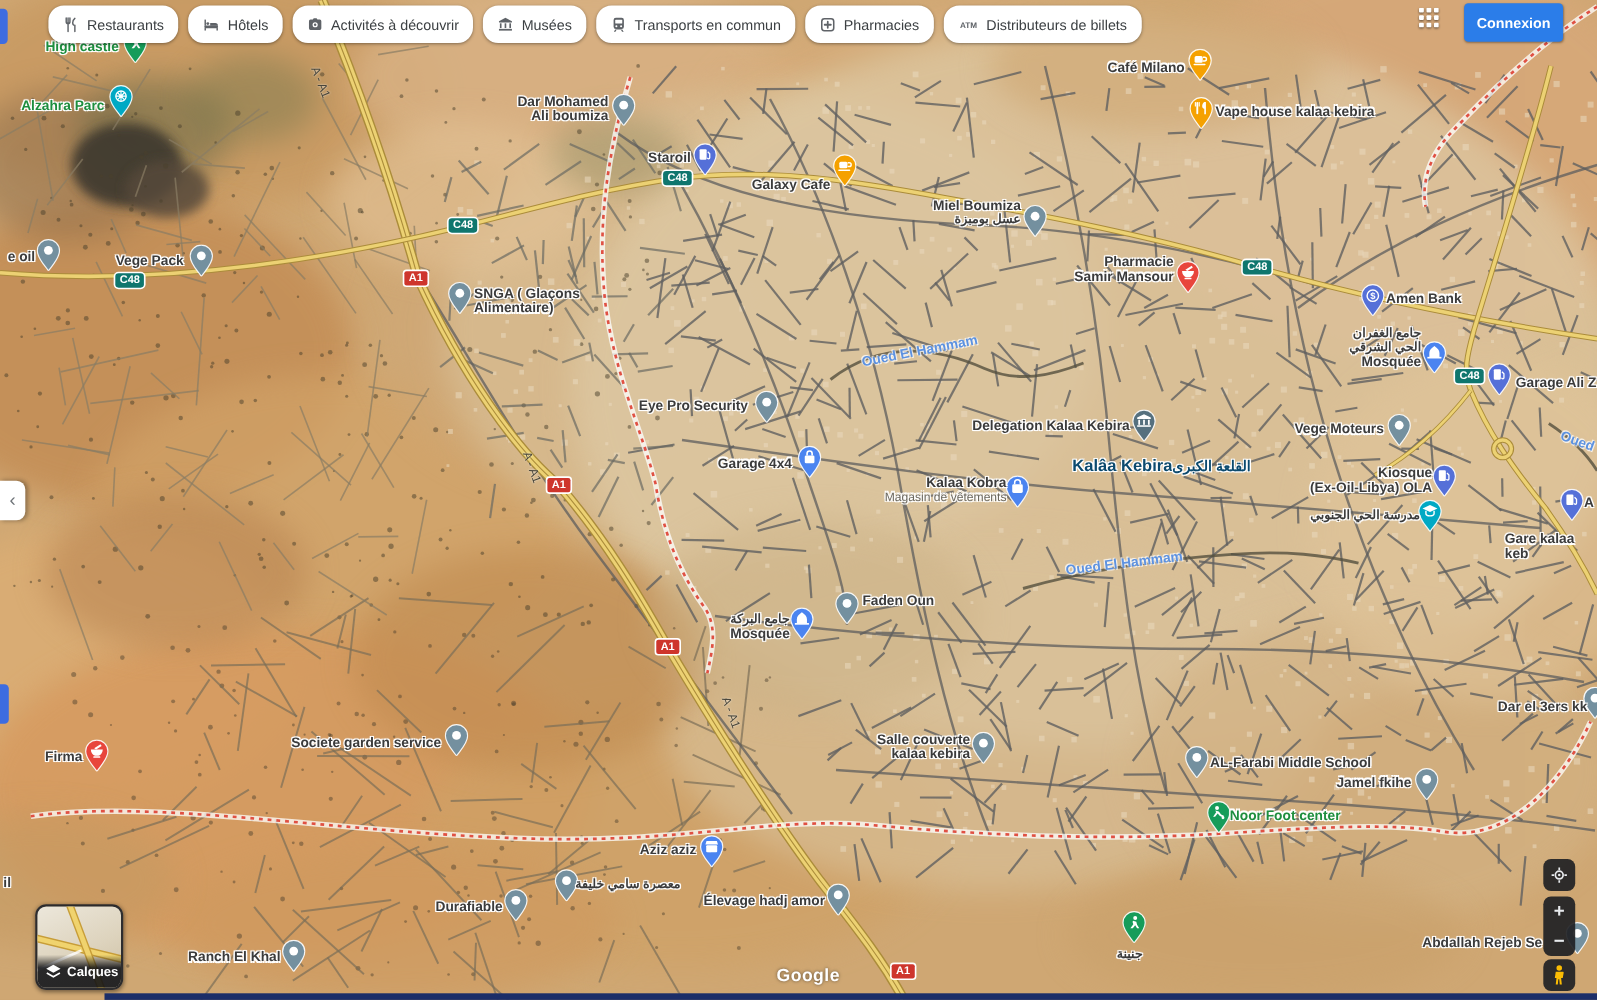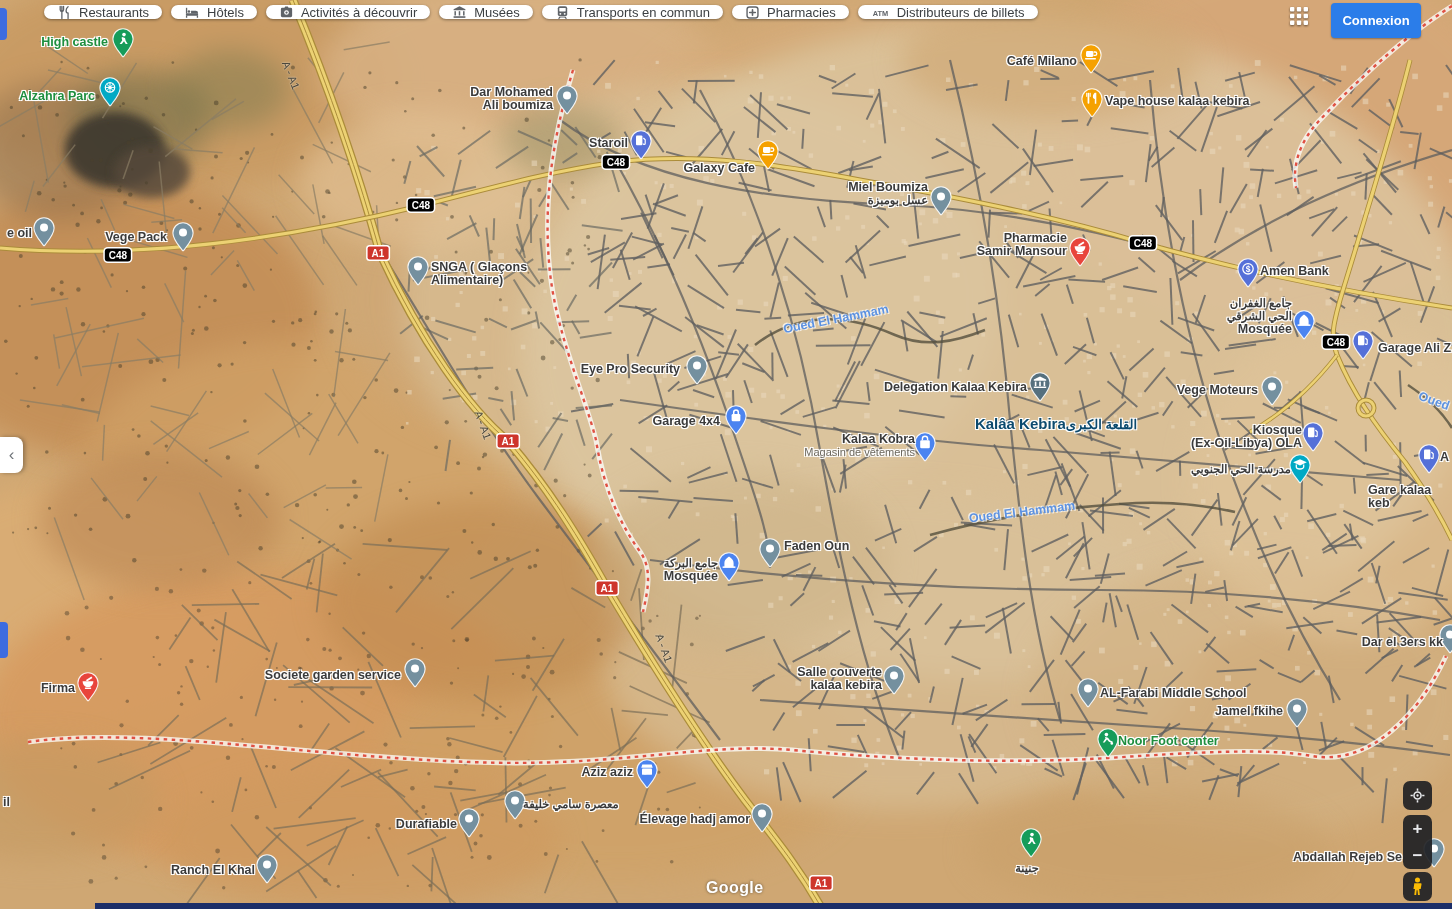--- a/index.html
+++ b/index.html
@@ -1,21 +1,21 @@
 <!DOCTYPE html>
 <html><head>
 <meta charset="utf-8">
 <style>
   html,body{margin:0;padding:0;background:#888;font-family:"Liberation Sans",sans-serif;}
   #map-root{position:relative;width:1452px;height:909px;overflow:hidden;background:#cfa773;}
   svg.layer{position:absolute;left:0;top:0;}
 
   
   #chip-bar{position:absolute;left:44px;top:5px;display:flex;gap:9px;z-index:30;}
-  .chip{display:flex;align-items:center;gap:7px;height:14px;padding:0 13px;background:#fff;border:none;
+  .chip{display:flex;align-items:center;gap:7px;height:34px;padding:0 13px;background:#fff;border:none;
         border-radius:14px;box-shadow:0 1px 3px rgba(0,0,0,.4);font-family:"Liberation Sans",sans-serif;
         font-size:13px;color:#3c4043;cursor:pointer;white-space:nowrap;}
   .chip-ic{display:flex;align-items:center;}
   #apps-btn{position:absolute;left:1288px;top:6px;width:22px;height:22px;background:transparent;border:none;
         z-index:30;cursor:pointer;filter:drop-shadow(0 1px 1px rgba(0,0,0,.55));padding:0;}
   #connexion{position:absolute;left:1331px;top:3px;width:90px;height:35px;color:#fff;font-weight:bold;
         font-size:13px;border:none;border-radius:4px;z-index:30;cursor:pointer;box-shadow:0 1px 2px rgba(0,0,0,.35);
         font-family:"Liberation Sans",sans-serif;}
 
   
@@ -31,21 +31,21 @@
   .city-label{position:absolute;z-index:7;text-align:center;line-height:16px;cursor:pointer;
      text-shadow:0 0 2px #fff,1px 1px 0 #fff,-1px -1px 0 #fff,1px -1px 0 #fff,-1px 1px 0 #fff;}
   .city-label .cn{font-size:15px;font-weight:bold;}
   .city-label .ca{font-size:13px;font-weight:bold;}
   .water-label{position:absolute;z-index:4;font-size:12.5px;color:#5d92e0;font-weight:bold;white-space:nowrap;
      text-shadow:0 0 2px rgba(255,255,255,.9),1px 1px 0 rgba(255,255,255,.7),-1px -1px 0 rgba(255,255,255,.7);}
   .road-name{position:absolute;z-index:4;font-size:11px;color:#4a473c;white-space:nowrap;
      text-shadow:0 0 2px rgba(255,255,255,.8);}
   .badge{position:absolute;z-index:4;font-size:10px;font-weight:bold;color:#fff;height:13px;line-height:13px;
      padding:0 4px;border-radius:3px;transform:translate(-50%,-50%);}
-  .badge.route-green{background:#000000;box-shadow:0 0 0 1.5px #fff;}
+  .badge.route-green{background:#0f766e;box-shadow:0 0 0 1.5px #fff;}
   .badge.motorway-red{background:#ce352c;box-shadow:0 0 0 1.5px #fff;border-radius:2px;}
 
   
   #panel-toggle{position:absolute;left:0;top:437px;width:23px;height:36px;background:#fff;border:none;
      border-radius:0 8px 8px 0;box-shadow:2px 0 4px rgba(0,0,0,.3);color:#70757a;font-size:17px;z-index:25;cursor:pointer;}
   #calques{position:absolute;left:32px;top:822px;width:80px;height:78px;border-radius:10px;
      border:2px solid rgba(25,26,30,.9);overflow:hidden;z-index:20;cursor:pointer;box-shadow:0 1px 4px rgba(0,0,0,.45);
      background:linear-gradient(155deg,#ece7db 0%,#ddd3bd 55%,#cbbda0 100%);padding:0;}
   #calques-foot{position:absolute;left:0;right:0;bottom:0;height:30px;display:flex;align-items:center;gap:5px;
      padding-left:7px;background:linear-gradient(to top,rgba(15,16,20,.88) 60%,rgba(15,16,20,0));}
@@ -2309,20 +2309,38 @@
         </g>
       </svg>
     </span>
   </button>
   <button id="connexion" style="background: rgb(43, 125, 233);">Connexion</button>
 
   <button id="panel-toggle">‹</button>
   <div id="sliver-1" class="sliver"></div>
   <div id="sliver-2" class="sliver"></div>
 
+  <button id="calques">
+    <svg width="80" height="78" viewBox="0 0 80 78" style="position:absolute;left:0;top:0;">
+      <path d="M-5 28 L85 50" stroke="#c79d38" stroke-width="7" fill="none"></path>
+      <path d="M-5 28 L85 50" stroke="#f0d36e" stroke-width="4.5" fill="none"></path>
+      <path d="M28 -5 L62 85" stroke="#c79d38" stroke-width="7" fill="none"></path>
+      <path d="M28 -5 L62 85" stroke="#f0d36e" stroke-width="4.5" fill="none"></path>
+      <path d="M-5 60 L40 40" stroke="#fff" stroke-width="2.5" fill="none" opacity=".8"></path>
+    </svg>
+    <span id="calques-foot">
+      <span style="display:flex;">
+        <svg width="15" height="14" viewBox="0 0 16 15">
+          <path d="M8 1l7 4-7 4-7-4z" fill="#fff"></path>
+          <path d="M1.6 9.2L8 12.8l6.4-3.6" stroke="#fff" stroke-width="1.6" fill="none"></path>
+        </svg>
+      </span>
+      <span>Calques</span>
+    </span>
+  </button>
 
   <button id="btn-mylocation" class="rc-btn">
     <span style="display:flex;">
       <svg width="17" height="17" viewBox="0 0 24 24">
         <circle cx="12" cy="12" r="5" fill="none" stroke="#e8eaed" stroke-width="2.2"></circle>
         <circle cx="12" cy="12" r="1.6" fill="#e8eaed"></circle>
         <path d="M12 2.2v3.2M12 18.6v3.2M2.2 12h3.2M18.6 12h3.2" stroke="#e8eaed" stroke-width="2.2"></path>
       </svg>
     </span>
   </button>

